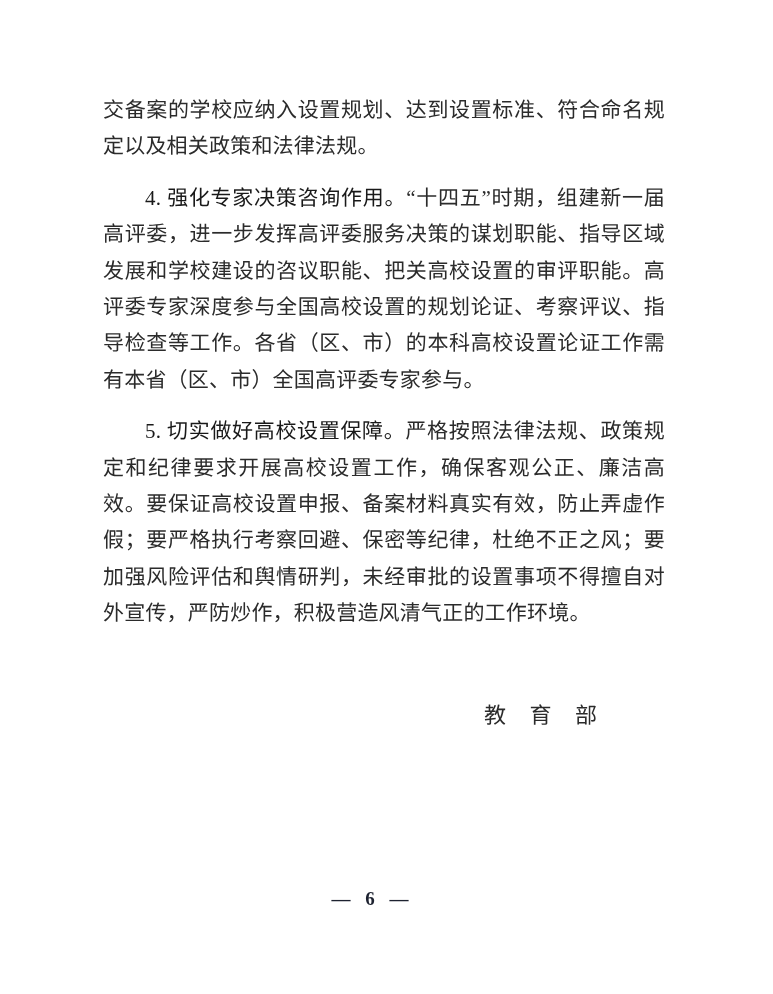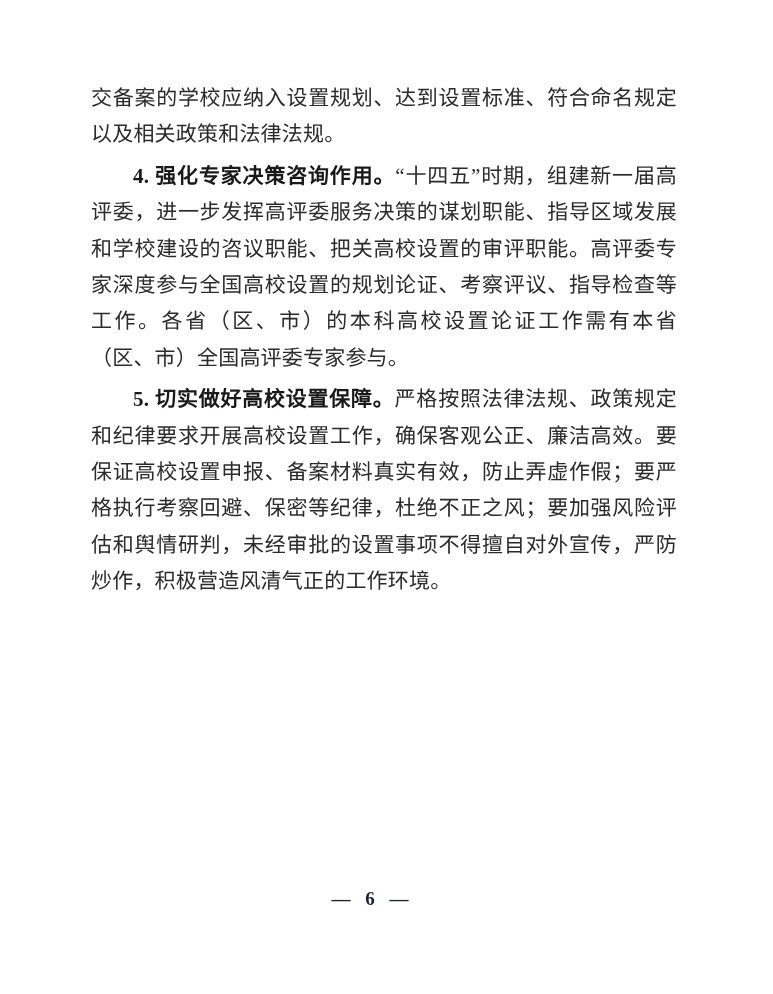--- a/index.html
+++ b/index.html
@@ -22,30 +22,30 @@
     top: 77px;
     width: 592px;
     font-size: 21px;
     line-height: 36.4px;
     color: #2b2b2b;
     text-align: justify;
     text-justify: inter-ideograph;
     letter-spacing: 0.2px;
   }
   .content p {
-    margin: 3px;
+    margin: 15px;
   }
   .content p + p {
     margin-top: 5px;
   }
   .content p.indent {
     text-indent: 2em;
   }
   .para-lead {
-    font-weight: 700;
+    font-weight: 400;
     color: #191919;
   }
   .signature {
     position: absolute;
     left: 484px;
     top: 703px;
     font-size: 22px;
     line-height: 1.2;
     letter-spacing: 9px;
     color: #2b2b2b;
@@ -83,17 +83,18 @@
   <div class="content">
 
     <p><span>交备案的学校应纳入设置规划、达到设置标准、符合命名规定以及相关政策和法律法规。</span></p>
 
     <p class="indent"><span class="para-lead">4. 强化专家决策咨询作用。</span><span>“十四五”时期，组建新一届高评委，进一步发挥高评委服务决策的谋划职能、指导区域发展和学校建设的咨议职能、把关高校设置的审评职能。高评委专家深度参与全国高校设置的规划论证、考察评议、指导检查等工作。各省（区、市）的本科高校设置论证工作需有本省（区、市）全国高评委专家参与。</span></p>
 
     <p class="indent"><span class="para-lead">5. 切实做好高校设置保障。</span><span>严格按照法律法规、政策规定和纪律要求开展高校设置工作，确保客观公正、廉洁高效。要保证高校设置申报、备案材料真实有效，防止弄虚作假；要严格执行考察回避、保密等纪律，杜绝不正之风；要加强风险评估和舆情研判，未经审批的设置事项不得擅自对外宣传，严防炒作，积极营造风清气正的工作环境。</span></p>
 
   </div>
 
+  <div class="signature">教 育 部</div>
 
 
   <div class="page-number">— 6 —</div>
 
 </div>
 
 </body></html>

